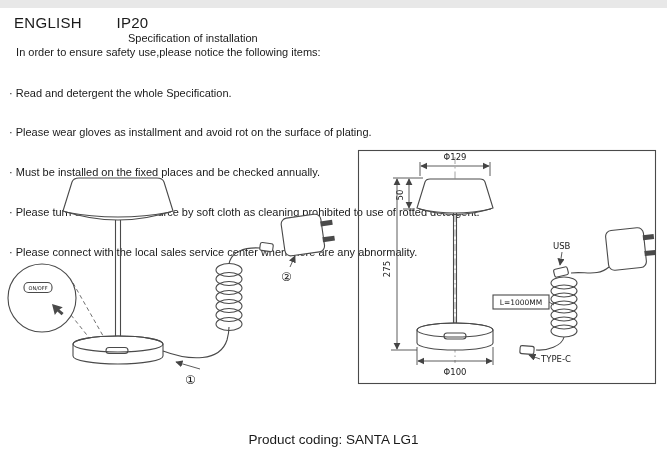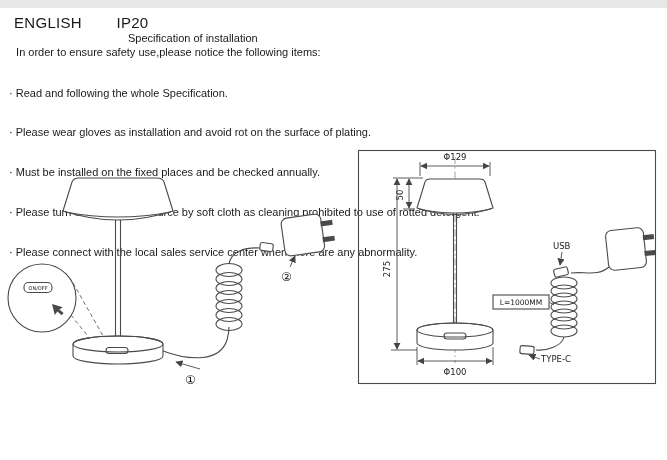--- a/index.html
+++ b/index.html
@@ -32,22 +32,22 @@
 
   <div class="header-row">
     <span>ENGLISH</span>
     <span class="ip">IP20</span>
   </div>
 
   <div class="doc-title">Specification of installation</div>
   <div class="intro">  In order to ensure safety use,please notice the following items:</div>
 
   <div class="items">
-    <div>· Read and following the whole Specification.</div>
-    <div>· Please wear gloves as installation and avoid rot on the surface of plating.</div>
+    <div>· Read and detergent the whole Specification.</div>
+    <div>· Please wear gloves as installment and avoid rot on the surface of plating.</div>
     <div>· Must be installed on the fixed places and be checked annually.</div>
     <div>· Please turn off the lighting source by soft cloth as cleaning prohibited to use of rotted detergent.</div>
     <div>· Please connect with the local sales service center when there are any abnormality.</div>
   </div>
 
   <svg class="fig-left" width="350" height="250" viewBox="0 0 350 250">
     <defs>
       <marker id="al" viewBox="0 0 10 10" refX="9" refY="5" markerWidth="8" markerHeight="8" orient="auto-start-reverse">
         <path d="M0,0 L10,5 L0,10 z" fill="#444"></path>
       </marker>
@@ -163,13 +163,14 @@
     <text x="164" y="156" text-anchor="middle" font-size="7.5">L=1000MM</text>
     <line x1="192" y1="153" x2="197" y2="156" class="dim"></line>
 
     <path d="M 207 188 C 205 197 190 202 179 201" class="ln"></path>
     <rect x="163" y="197" width="14" height="8" rx="2" transform="rotate(4 170 201)" class="lnw"></rect>
 
     <text x="184" y="213" font-size="8.5">TYPE-C</text>
     <line x1="183" y1="210" x2="172" y2="206" class="dim" marker-end="url(#ar)"></line>
   </svg>
 
+  <div class="footer">Product coding: SANTA LG1</div>
 </div>
 
 </body></html>

